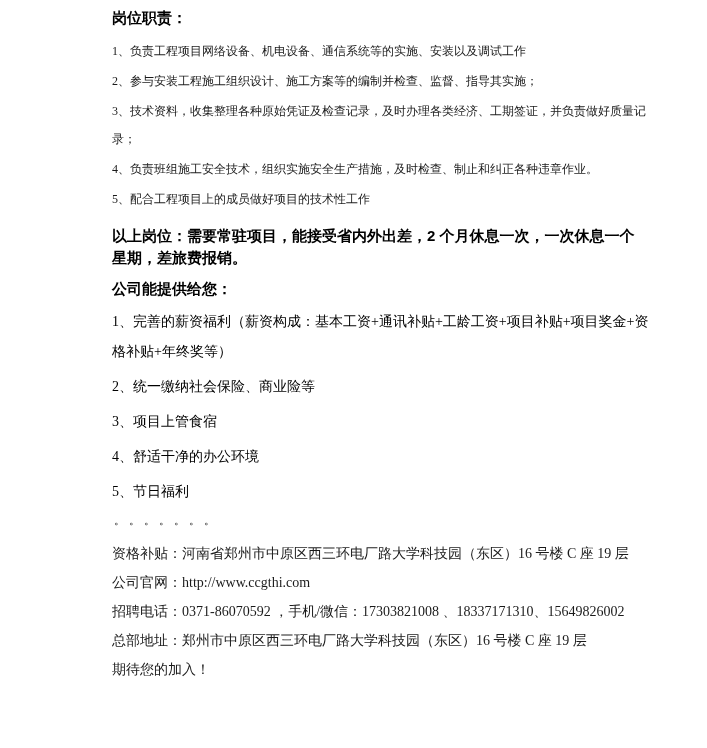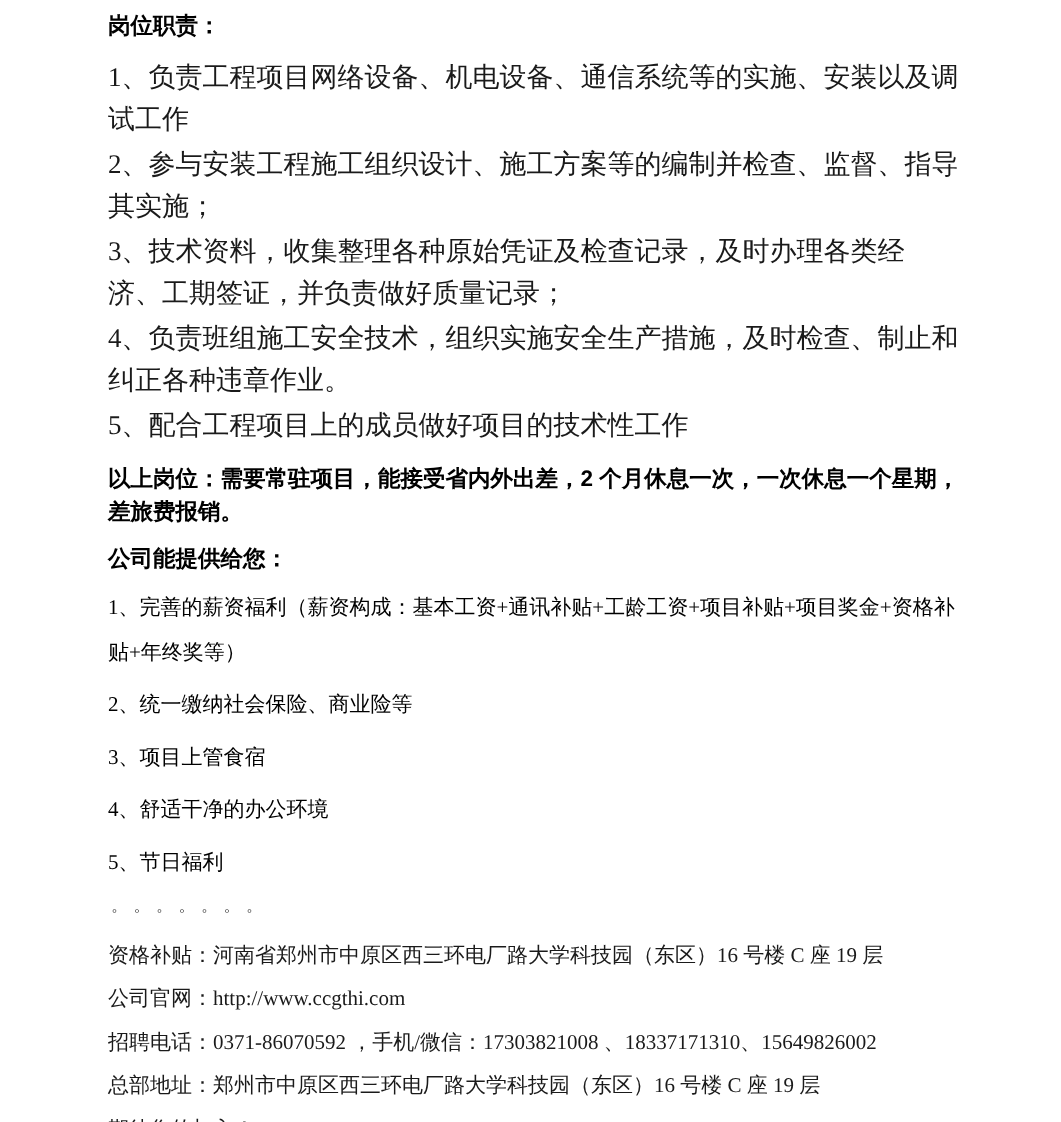--- a/index.html
+++ b/index.html
@@ -6,35 +6,35 @@
     margin: 0;
     padding: 0;
     background: #ffffff;
   }
   .page {
     position: relative;
     width: 707px;
     height: 748px;
     background: #ffffff;
     box-sizing: border-box;
-    padding: 9px 58px 0 72px;
+    padding: 9px 58px 0 112px;
     overflow: hidden;
     color: #1a1a1a;
     font-family: "Liberation Serif", serif;
   }
   .section-title {
     font-family: "Liberation Sans", sans-serif;
     font-weight: 700;
     font-size: 15px;
     line-height: 17px;
     color: #000000;
     margin: 0 0 11px 0;
   }
   .resp-item {
-    font-size: 18px;
+    font-size: 12px;
     line-height: 28px;
     margin: 0 0 2px 0;
     max-width: 575px;
     color: #1a1a1a;
   }
   
   .resp-list .resp-item:nth-child(3) { max-width: 565px; }
   .note {
     font-family: Liberation Sans, sans-serif;
     font-weight: 700;

